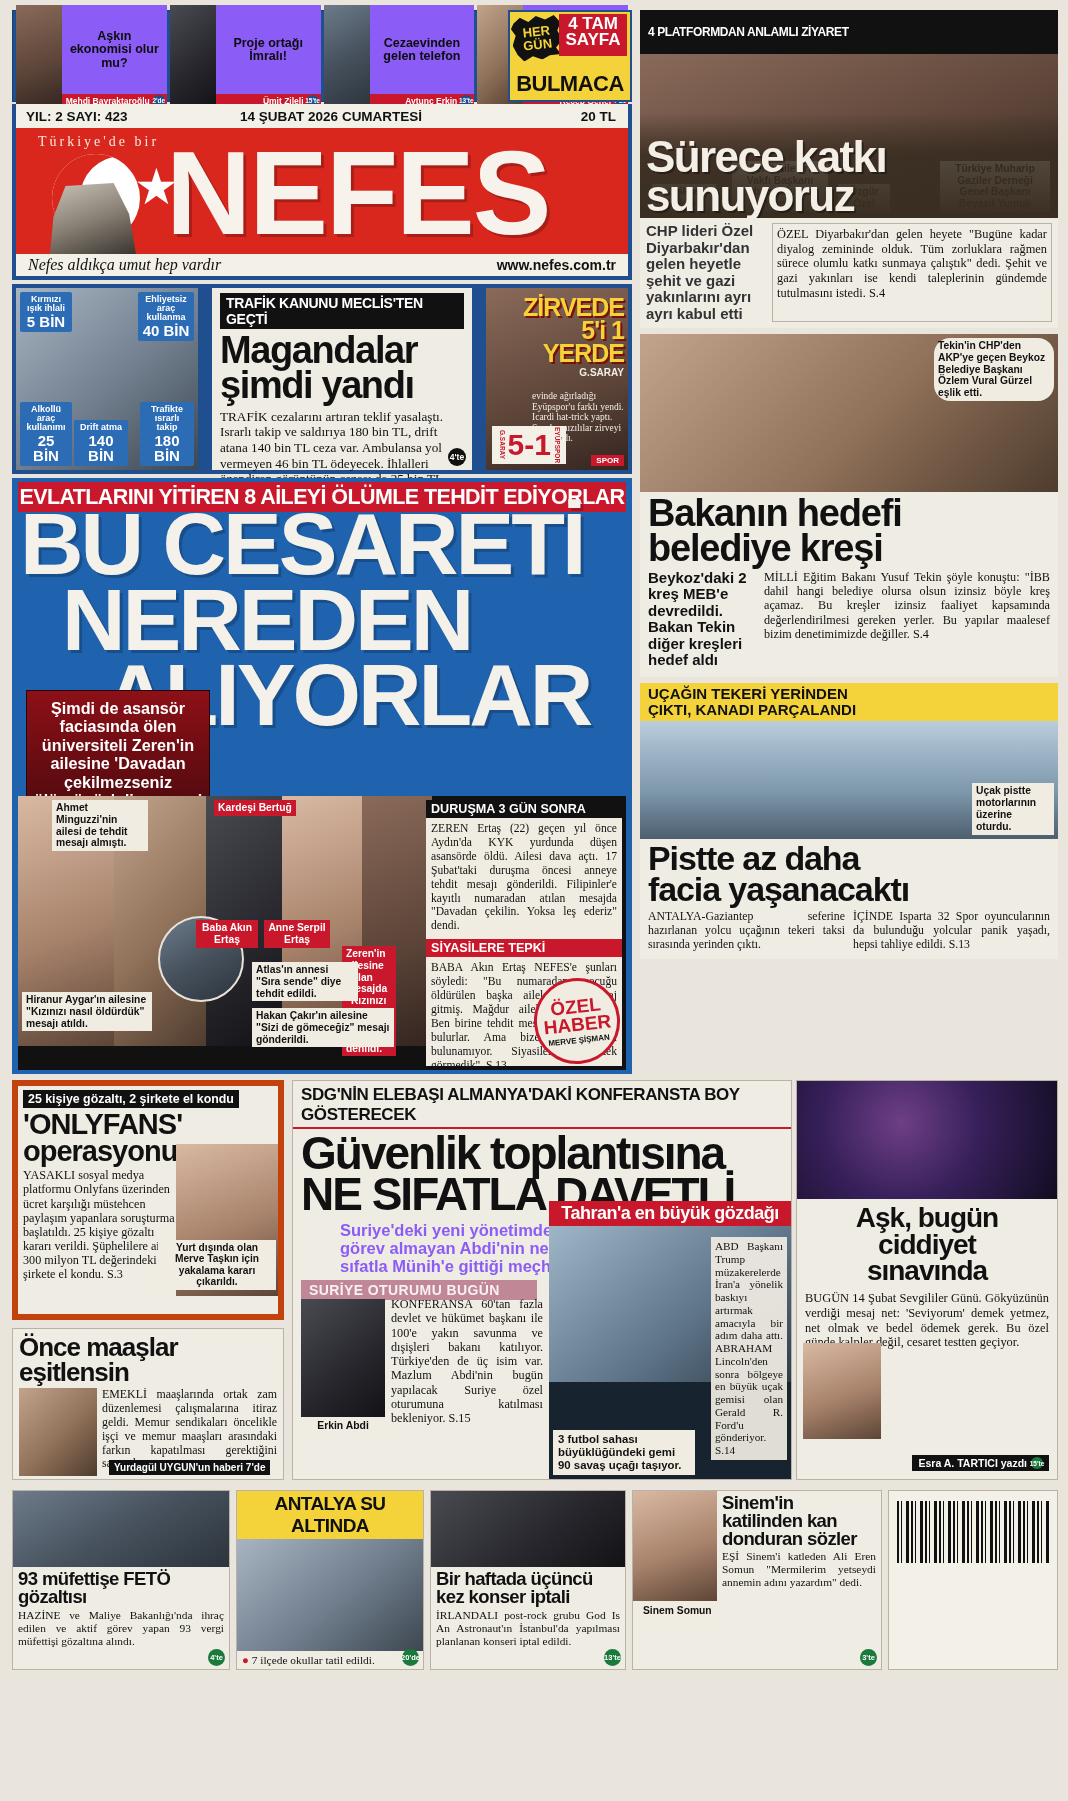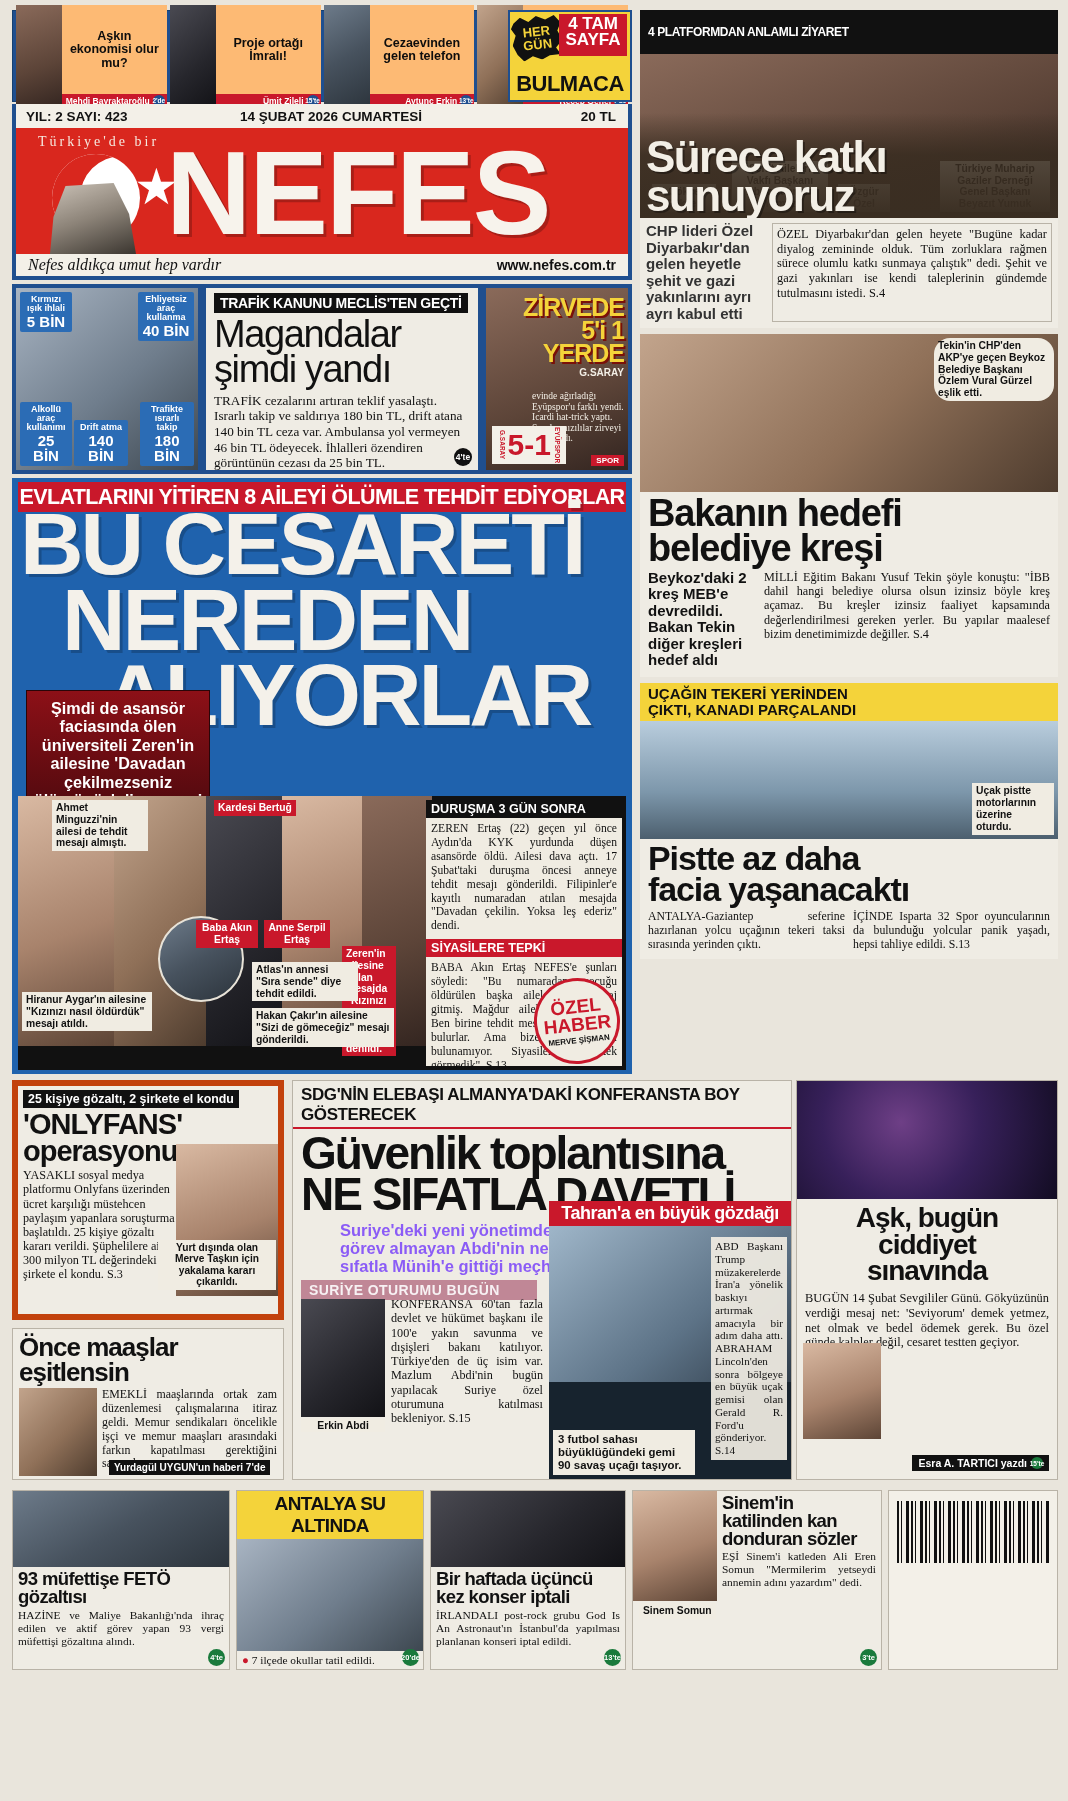--- a/index.html
+++ b/index.html
@@ -27,21 +27,21 @@
   .photo.space { background: radial-gradient(circle at 40% 35%,#6e3f86 0%,#37205a 45%,#120c22 100%); }
   .photo.skin { background: linear-gradient(160deg,#d9b9a2 0%,#a8836c 55%,#5d4536 100%); }
 
   
   .top-strip {
     position: absolute; left: 12px; top: 10px; width: 620px; height: 92px;
     background: #1f4f8f; border: 1px solid #16406f;
     display: flex; align-items: center; padding: 4px 3px; gap: 3px;
   }
   .col-card {
-    flex: 1 1 0; height: 103px; background: #fdba74;
+    flex: 1 1 0; height: 103px; background: #8b5cf6;
     display: flex; position: relative; overflow: hidden;
   }
   .col-card .mug { width: 46px; flex: 0 0 46px; }
   .col-card .mugtxt {
     flex: 1; display: flex; align-items: center; justify-content: center;
     text-align: center; padding: 2px 3px 14px 3px;
     font-weight: bold; font-size: 12.5px; line-height: 1.08; color: #0d0d0d;
   }
   .col-card .byline {
     position: absolute; left: 46px; right: 0; bottom: 0; height: 14px;
@@ -122,38 +122,38 @@
     margin-left: 12px; font-family: "Liberation Serif", serif;
     font-style: italic; font-size: 16px; color: #111;
   }
   .slogan-bar .web {
     position: absolute; right: 12px; font-weight: bold; font-size: 14px; color: #111;
   }
 
   
   .band {
     position: absolute; left: 12px; top: 284px; width: 620px; height: 190px;
-    background: #1f4f8f; padding: 4px; display: flex; gap: 8px;
+    background: #1f4f8f; padding: 4px; display: flex; gap: 14px;
   }
   .band .trafphoto { width: 182px; position: relative; }
   .tag {
     position: absolute; color: #fff; font-weight: bold; text-align: center;
     line-height: 1.0; font-size: 9px;
   }
   .tag .num { font-size: 15px; display: block; margin-top: 1px; }
   .tag.blue { background: #2b6cb5; padding: 3px 4px; border-radius: 2px; }
   .band .trafstory {
     flex: 1; background: #efece4; padding: 5px 8px; position: relative;
   }
   .kicker-black {
     background: #111; color: #fff; font-weight: bold; font-size: 14px;
     padding: 2px 6px; display: inline-block; letter-spacing: -0.3px;
   }
   .trafstory h2 {
-    font-size: 38px; font-weight: normal; line-height: 0.92; color: #111;
+    font-size: 38px; font-weight: bold; line-height: 0.92; color: #111;
     letter-spacing: -1.4px; margin-top: 4px;
   }
   .trafstory p {
     font-family: "Liberation Serif", serif; font-size: 13.2px;
     line-height: 1.18; color: #111; margin-top: 6px;
   }
   .round-badge {
     width: 18px; height: 18px; border-radius: 50%; background: #111; color: #fff;
     font-size: 8.5px; font-weight: bold; display: flex; align-items: center;
     justify-content: center; position: absolute;

